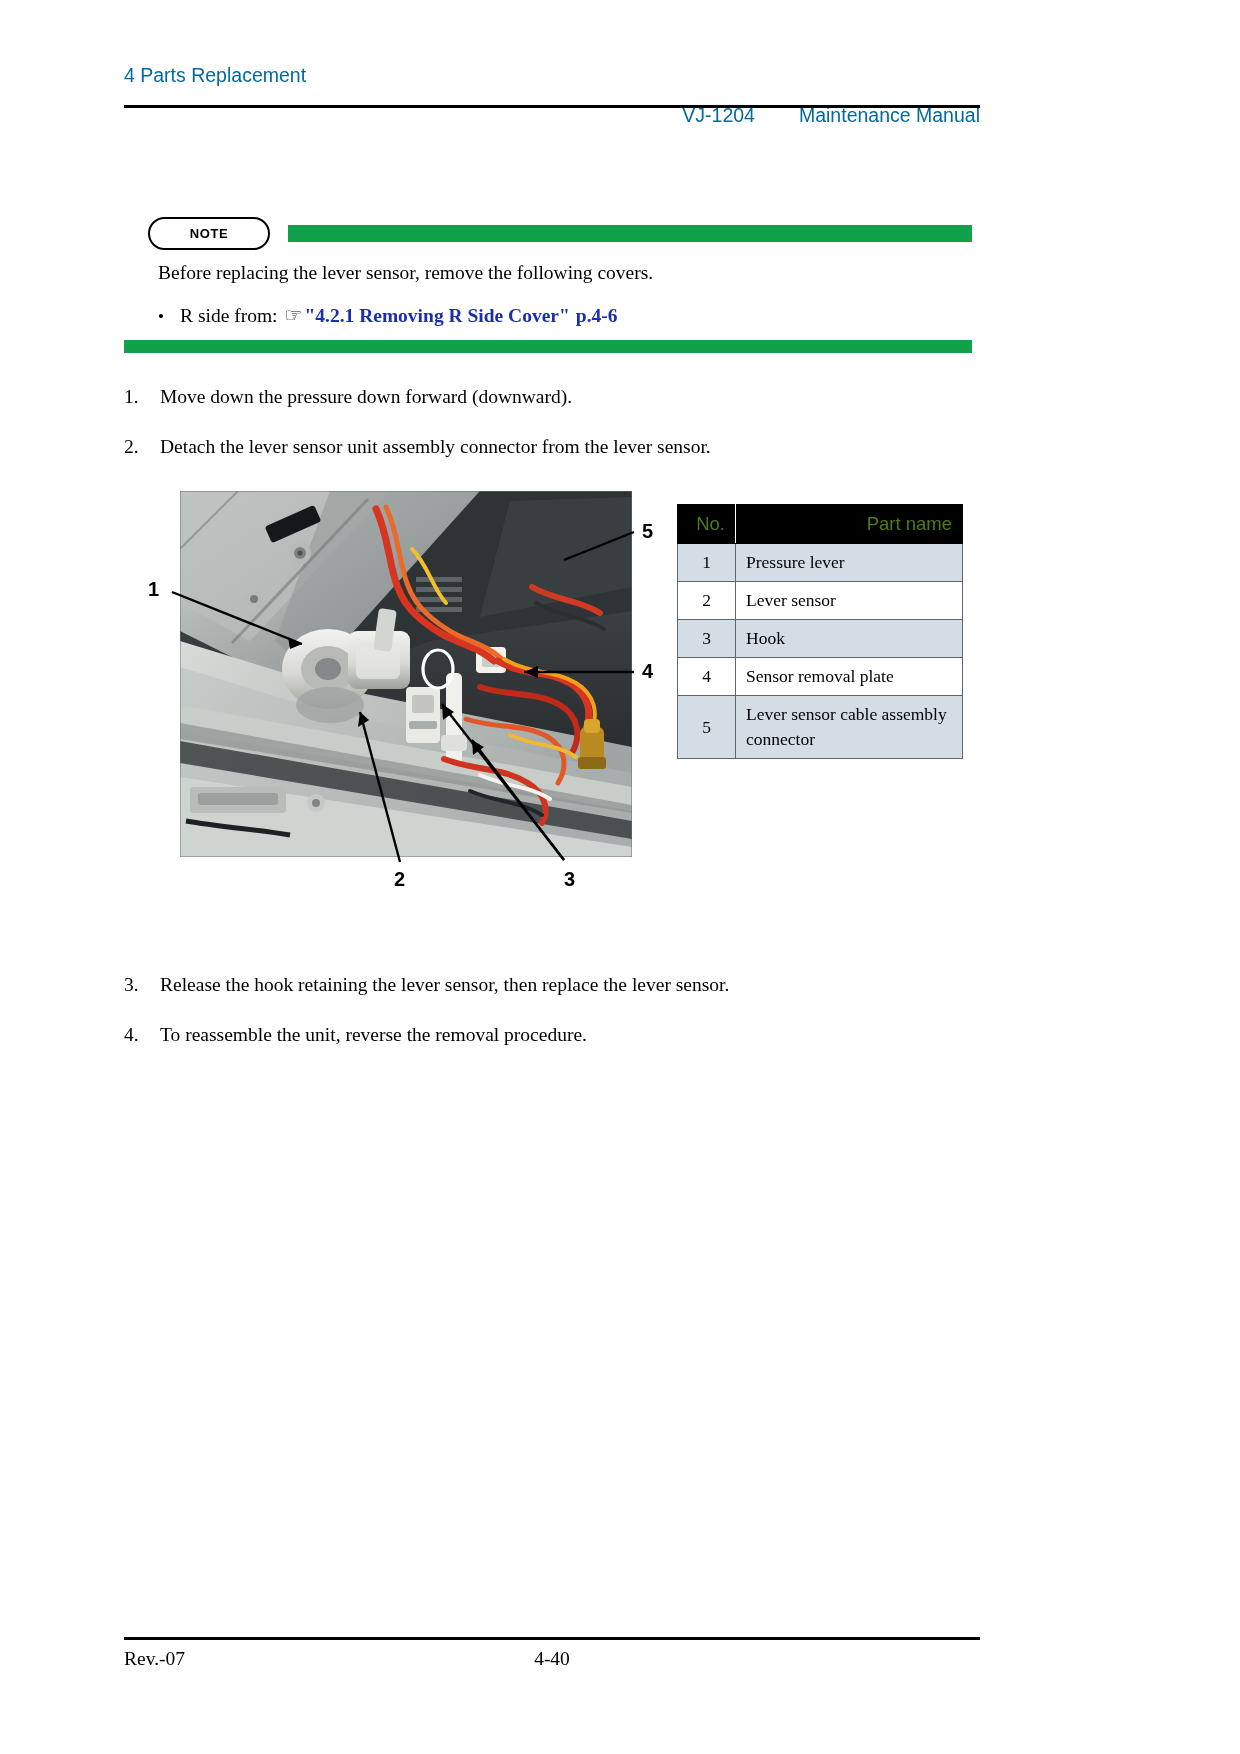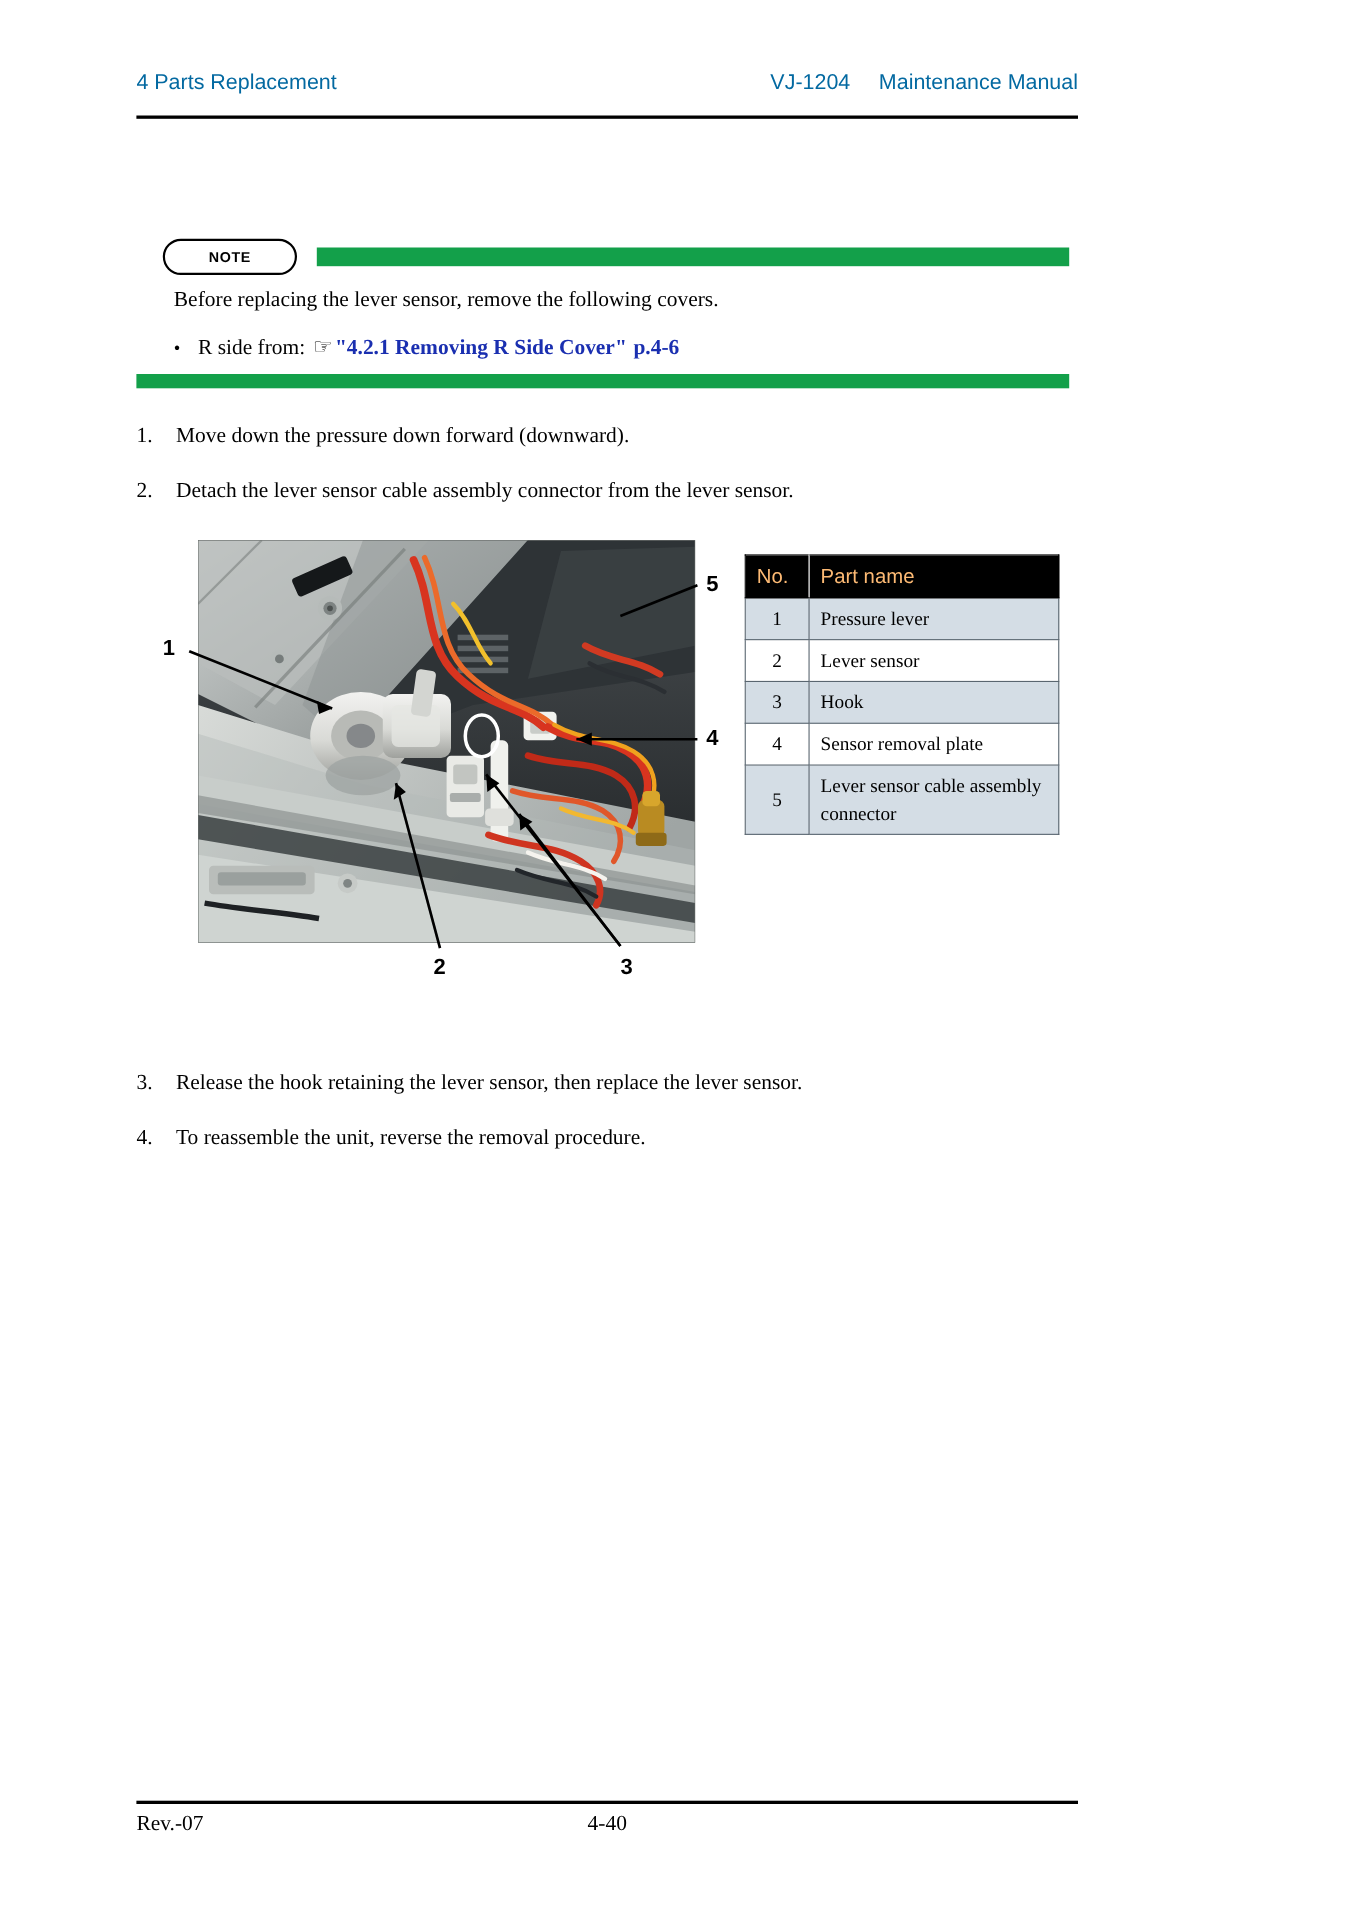--- a/index.html
+++ b/index.html
@@ -27,21 +27,21 @@
     left: 124px; top: 64px;
     width: 856px;
     height: 42px;
     display: flex;
     align-items: flex-start;
     justify-content: space-between;
     font-family: "Liberation Sans", sans-serif;
     font-size: 19.5px;
     color: #0369a1;
   }
-  .header-right { display: flex; gap: 26px; }
+  .header-right { display: flex; gap: 44px; margin-top: 40px; }
   .header-rule {
     position: absolute;
     left: 124px; top: 105px;
     width: 856px; height: 3px;
     background: #000;
   }
 
   
   .section-title {
     position: absolute;
@@ -165,26 +165,26 @@
     border-collapse: collapse;
     font-size: 17.5px;
   }
   .parts-table th, .parts-table td {
     border: 1.2px solid #5a6670;
     padding: 6px 10px;
     vertical-align: middle;
   }
   .parts-table thead th {
     background: #000000;
-    color: #fdba74;
+    color: #4d7c0f;
     border-color: #000000;
     font-family: "Liberation Sans", sans-serif;
     font-weight: normal;
     font-size: 18.5px;
-    text-align: left;
+    text-align: right;
     padding: 8px 10px;
     height: 36px;
   }
   .parts-table thead th.col-no { width: 58px; border-right: 1.2px solid #ffffff; }
   .parts-table td.cell-no {
     text-align: center;
     width: 58px;
   }
   .parts-table tbody tr.shaded td { background: #d4dde5; }
   .parts-table tbody tr.plain td { background: #ffffff; }
@@ -245,21 +245,21 @@
 
   <div class="note-bar-bottom"></div>
 
   <div class="steps steps-upper">
     <div class="step-row">
       <span class="step-num">1.</span>
       <span class="step-text">Move down the pressure down forward (downward).</span>
     </div>
     <div class="step-row">
       <span class="step-num">2.</span>
-      <span class="step-text">Detach the lever sensor cable assembly connector from the lever sensor.</span>
+      <span class="step-text">Detach the lever sensor unit assembly connector from the lever sensor.</span>
     </div>
   </div>
 
   <div class="figure">
 
     <div class="photo-frame">
       <svg width="452" height="366" viewBox="0 0 452 366" xmlns="http://www.w3.org/2000/svg">
         <defs>
           <linearGradient id="metalA" x1="0" y1="0" x2="1" y2="1">
             <stop offset="0" stop-color="#cfd3d2"></stop>

